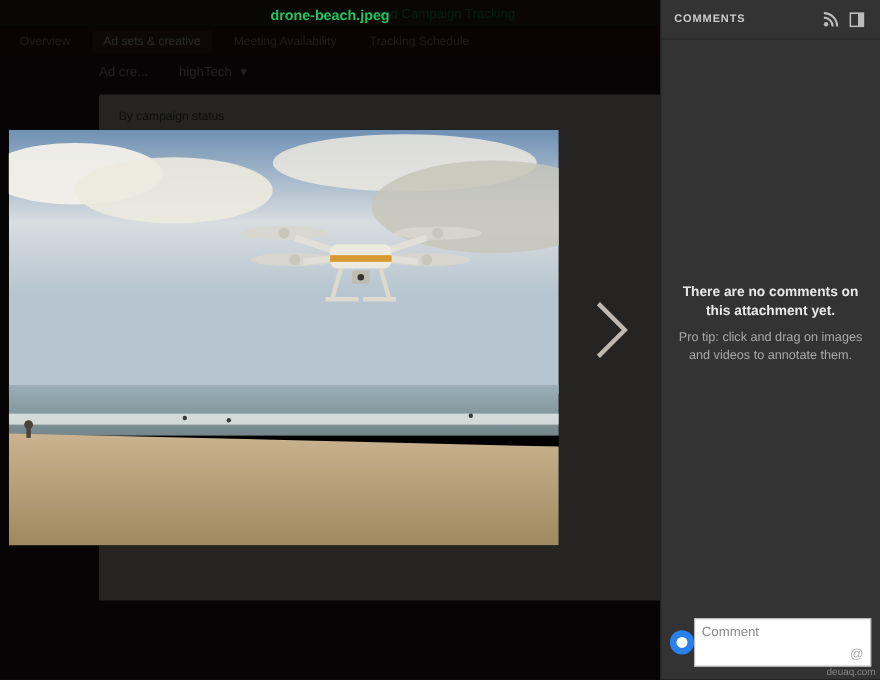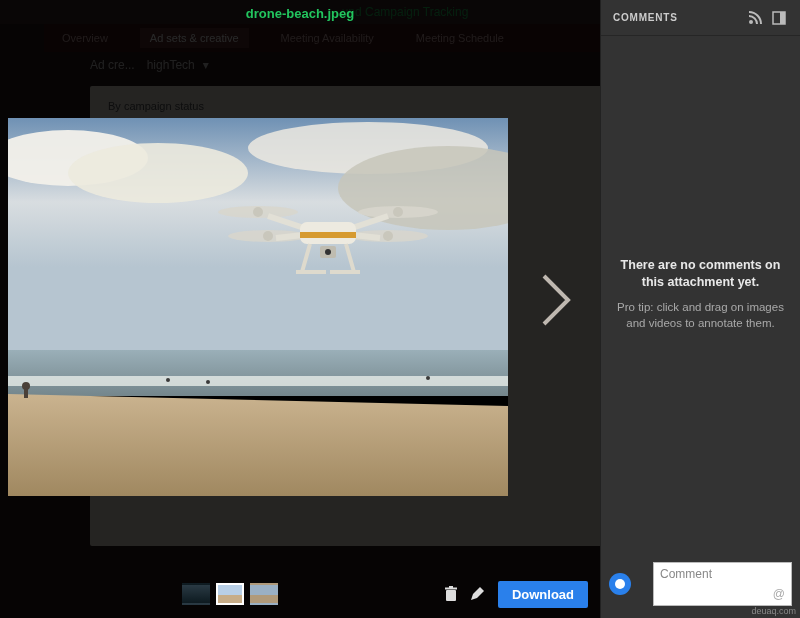--- a/index.html
+++ b/index.html
@@ -17,30 +17,30 @@
   .bg-app {
     position: absolute; inset: 0;
     background: #2a1a1a;
     filter: brightness(0.35);
   }
   .bg-header {
     height: 24px; display: flex; align-items: center; justify-content: center;
     color: #22c55e; font-size: 12px; background: #3a2a2a;
   }
   .bg-tabs {
-    display: flex; gap: 22px; padding: 4px 8px; background: #3a1515;
-    font-size: 11px; color: #c0a0a0; margin-left: 44px;
+    display: flex; gap: 10px; padding: 4px 8px; background: #3a1515;
+    font-size: 11px; color: #c0a0a0;
   }
   .bg-tab { padding: 4px 10px; color:#caa; }
   .bg-tab.active { background: #5a3030; color:#fff; }
   .bg-toolbar {
     display: flex; align-items: flex-start; padding: 6px 16px 6px 90px; color:#cfcfcf;
     font-size: 12px;
   }
-  .bg-toolbar-left { display:flex; align-items:center; gap:8px; margin-left: 12px;}
+  .bg-toolbar-left { display:flex; align-items:center; gap:8px; margin-left: 28px;}
   .bg-toolbar .spacer { flex:1; }
   .bg-body { padding: 8px 90px; }
   .bg-card {
     background: #e9e5dc; height: 460px; border-radius: 2px; padding: 14px 18px;
     color:#555; font-size:11px;
   }
 
   
   .viewer {
     position: absolute; inset: 0;
@@ -110,21 +110,21 @@
   }
   .comments-header .spacer { flex:1; }
   .comments-header .hicon { width:18px; height:18px; display:flex; align-items:center; justify-content:center; color:#bbb; cursor:pointer; margin-left:6px;}
   .comments-body {
     flex:1; display:flex; flex-direction:column; align-items:center; justify-content:center;
     text-align:center; padding: 0 14px; color:#d8d8d8;
   }
   .comments-body .headline { font-weight:700; font-size:12.5px; line-height:1.35; margin-bottom:8px; color:#e8e8e8;}
   .comments-body .subline { font-size:11.5px; color:#a9a9a9; line-height:1.4;}
   .comment-input-row {
-    display:flex; align-items:center; gap:22px; padding: 10px 8px 12px;
+    display:flex; align-items:center; gap:0; padding: 10px 8px 12px;
   }
   .avatar {
     width:22px; height:22px; border-radius:50%; background:#2a80eb;
     display:flex; align-items:center; justify-content:center;
   }
   .avatar-inner { width:10px; height:10px; border-radius:50%; background:#fff; }
   .comment-input {
     flex:1; height: 44px; background:#fff; border:1px solid #bbb;
     padding: 4px 6px; font-size:12px; color:#888; text-align:left;
     position:relative;
@@ -139,21 +139,21 @@
 </style>
 </head>
 <body>
 
 <div class="bg-app">
   <div class="bg-header">...und Campaign Tracking</div>
   <div class="bg-tabs">
     <div class="bg-tab">Overview</div>
     <div class="bg-tab active">Ad sets &amp; creative</div>
     <div class="bg-tab">Meeting Availability</div>
-    <div class="bg-tab">Meeting Schedule</div>
+    <div class="bg-tab">Tracking Schedule</div>
   </div>
   <div class="bg-toolbar">
     <span>Ad cre...</span>
     <div class="bg-toolbar-left">
       <span>highTech</span>
       <span>▾</span>
     </div>
     <div class="spacer"></div>
     <span>ACTIVITY</span>
   </div>
@@ -234,41 +234,20 @@
         </g>
       </svg>
     </div>
 
     <div class="nav-next">
       <svg width="34" height="56" viewBox="0 0 34 56">
         <polyline points="4,4 28,28 4,52" fill="none" stroke="#bfb8b0" stroke-width="4"></polyline>
       </svg>
     </div>
 
-    <div class="bottom-bar">
-      <div class="thumb-strip">
-        <div class="thumb a"></div>
-        <div class="thumb b sel"></div>
-        <div class="thumb c"></div>
-      </div>
-      <div class="spacer"></div>
-      <div class="icon-btn">
-        <svg width="14" height="16" viewBox="0 0 14 16">
-          <rect x="2" y="4" width="10" height="11" rx="1" fill="#ddd"></rect>
-          <rect x="1" y="1.5" width="12" height="2" fill="#ddd"></rect>
-          <rect x="5" y="0" width="4" height="2" fill="#ddd"></rect>
-        </svg>
-      </div>
-      <div class="icon-btn">
-        <svg width="16" height="16" viewBox="0 0 16 16">
-          <path d="M2 14 L4 8 L11 1 L15 5 L8 12 Z" fill="#ddd"></path>
-        </svg>
-      </div>
-      <button class="download-btn">Download</button>
-    </div>
   </div>
 
   <div class="comments-panel">
     <div class="comments-header">
       <span>COMMENTS</span>
       <div class="spacer"></div>
       <div class="hicon">
         <svg width="14" height="14" viewBox="0 0 14 14">
           <circle cx="3" cy="11" r="2" fill="#bbb"></circle>
           <path d="M1 5 a8 8 0 0 1 8 8" fill="none" stroke="#bbb" stroke-width="2"></path>

